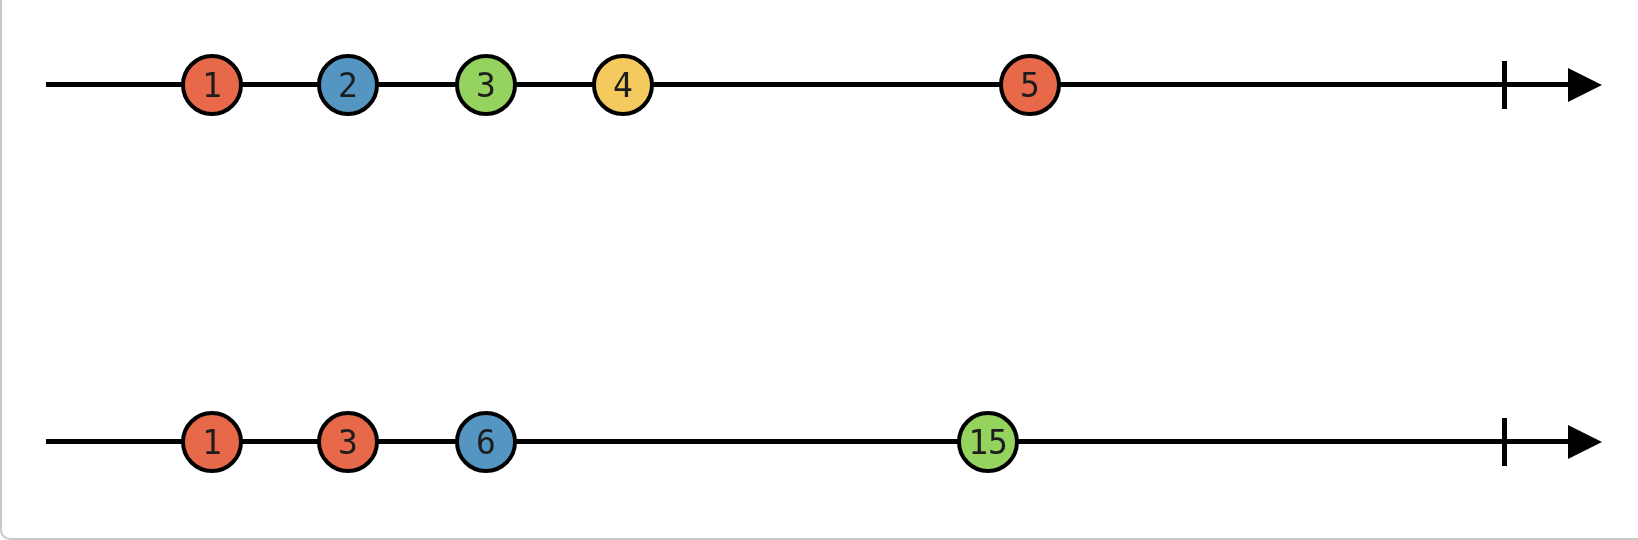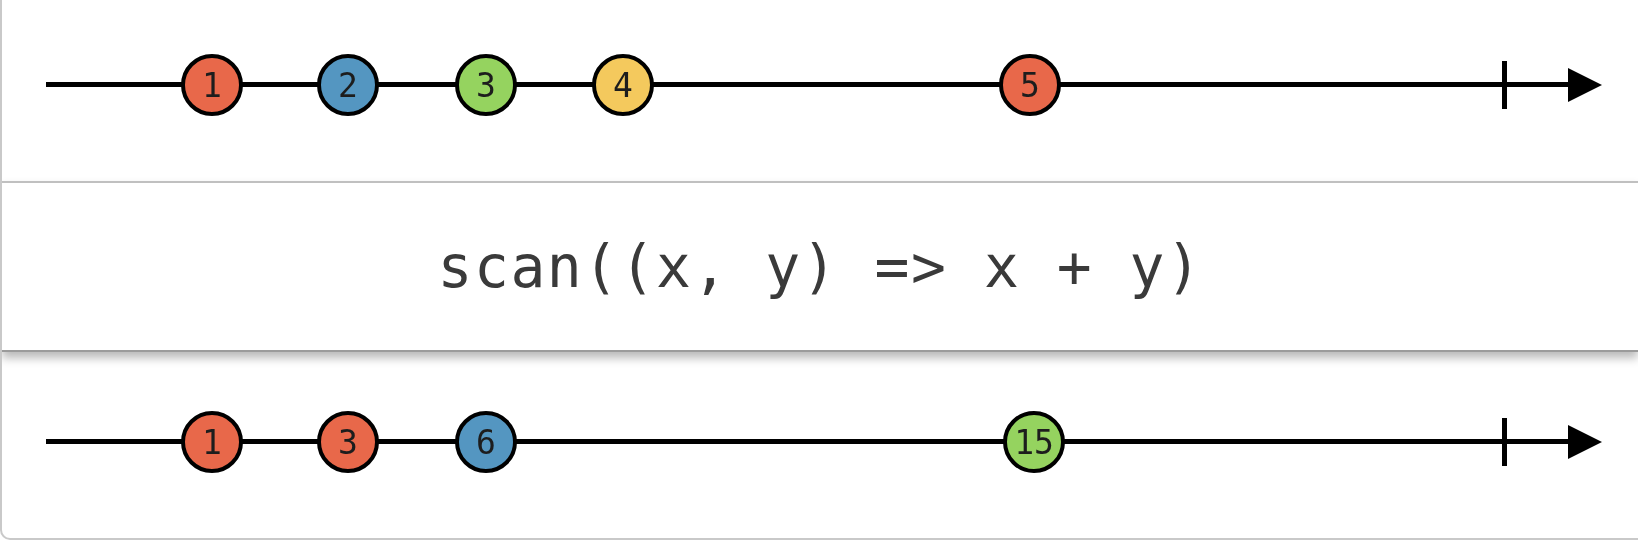--- a/index.html
+++ b/index.html
@@ -101,27 +101,24 @@
     <div class="tl-line"></div>
     <div class="tl-tick" style="left: 1500px;"></div>
     <div class="tl-arrow"></div>
   <div class="marble" style="left: 179px; background: rgb(232, 104, 74);">1</div>
       <div class="marble" style="left: 315px; background: rgb(84, 150, 193);">2</div>
       <div class="marble" style="left: 453px; background: rgb(149, 211, 95);">3</div>
       <div class="marble" style="left: 590px; background: rgb(244, 201, 93);">4</div>
       <div class="marble" style="left: 997px; background: rgb(232, 104, 74);">5</div>
     </div>
 
-  <div class="operator-box">
-    <div class="operator-label">scan((x, y) =&gt; x + y)</div>
-  </div>
 
   <div class="timeline output">
     <div class="tl-line"></div>
     <div class="tl-tick" style="left: 1500px;"></div>
     <div class="tl-arrow"></div>
   <div class="marble" style="left: 179px; background: rgb(232, 104, 74);">1</div>
       <div class="marble" style="left: 315px; background: rgb(232, 104, 74);">3</div>
       <div class="marble" style="left: 453px; background: rgb(84, 150, 193);">6</div>
-      <div class="marble" style="left: 1001px; background: rgb(149, 211, 95); text-align: center;">15</div>
+      <div class="marble" style="left: 955px; background: rgb(149, 211, 95); text-align: center;">15</div>
     </div>
 
 </div>
 
 </body></html>

